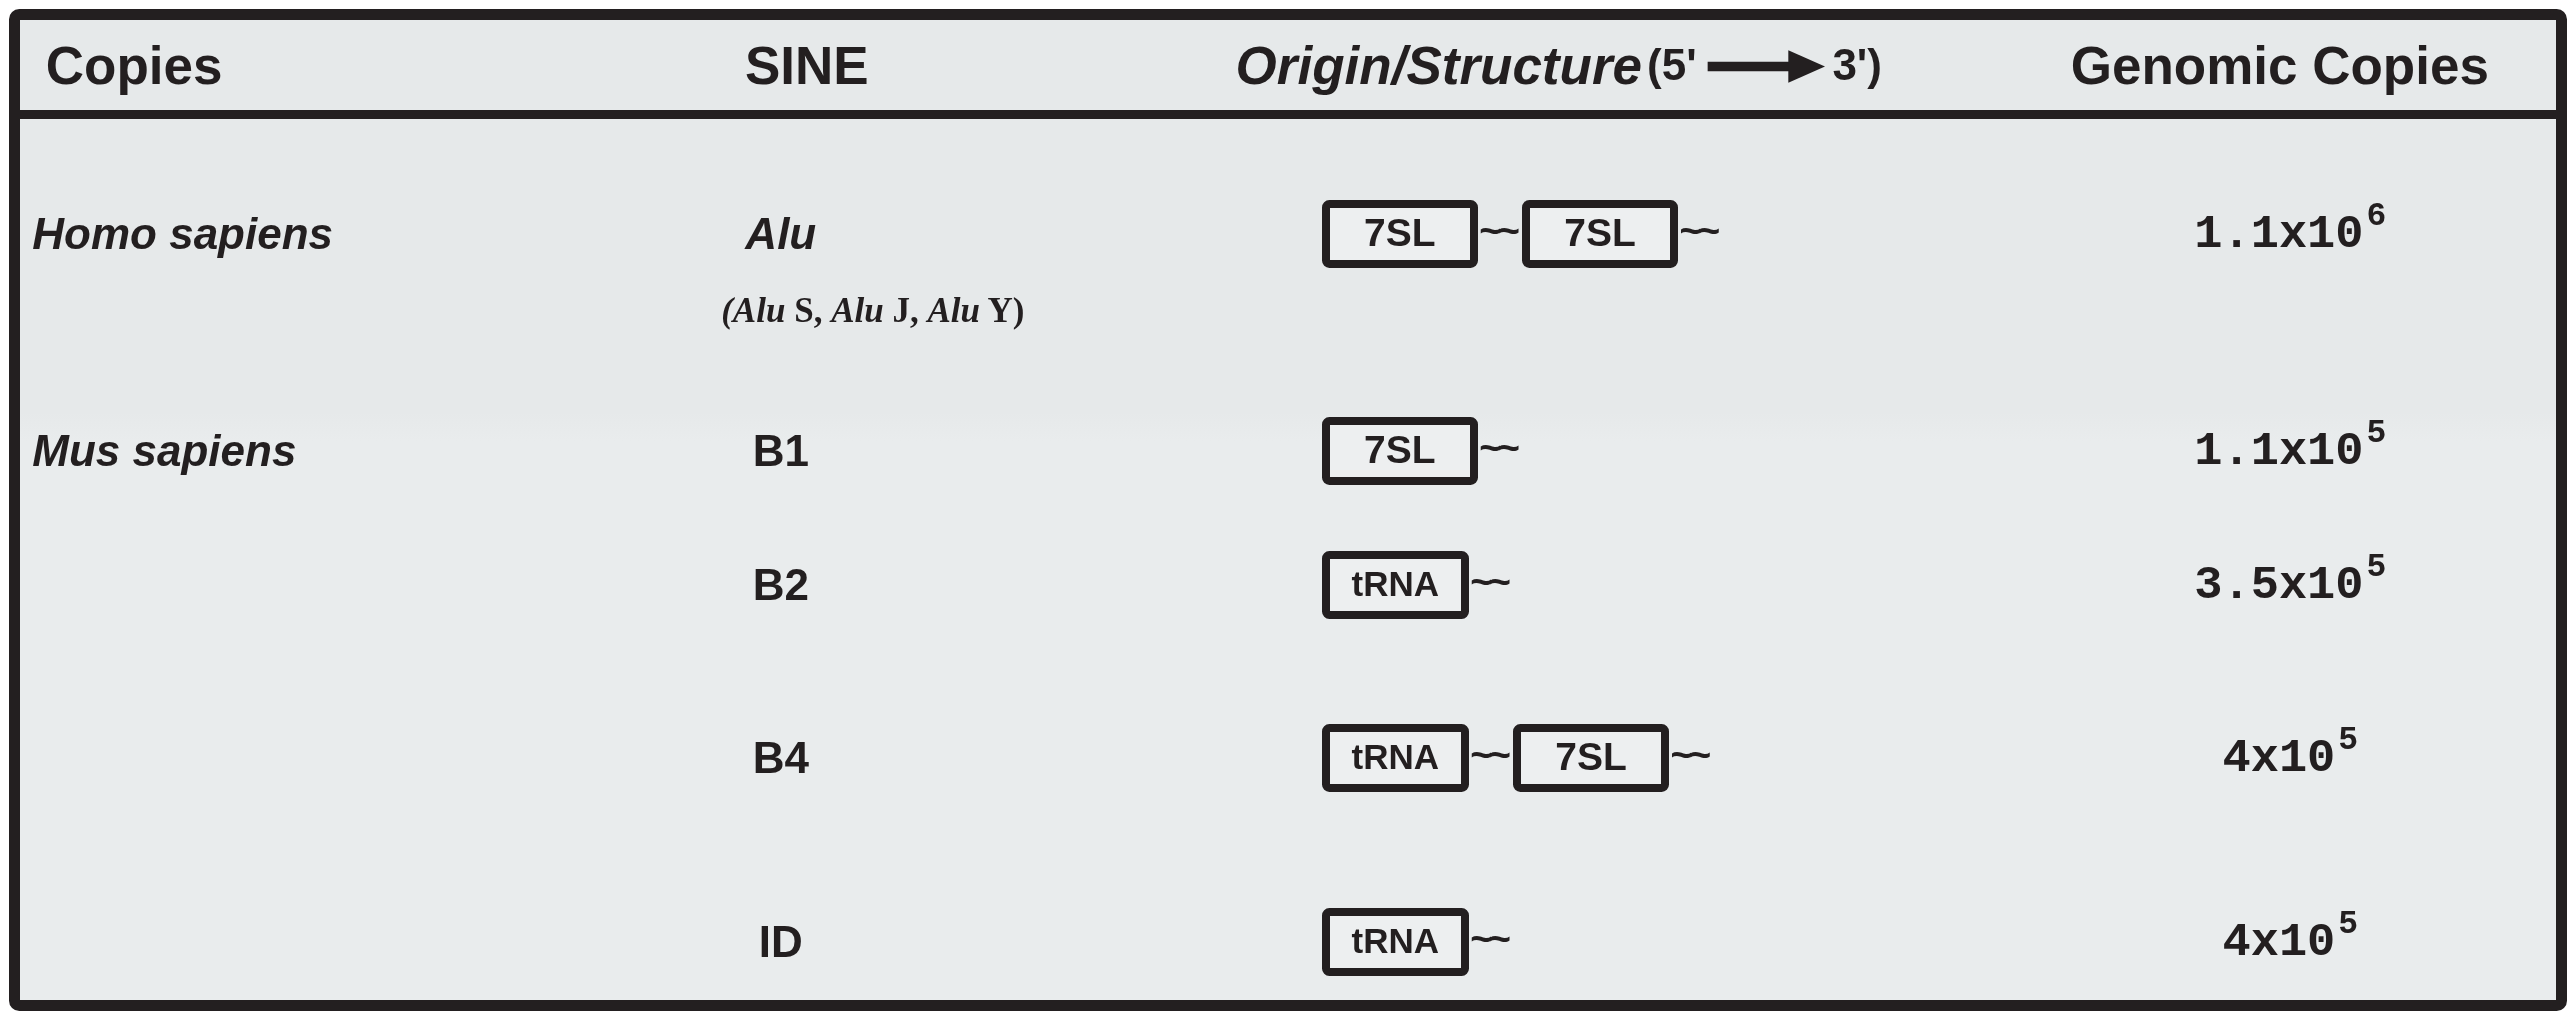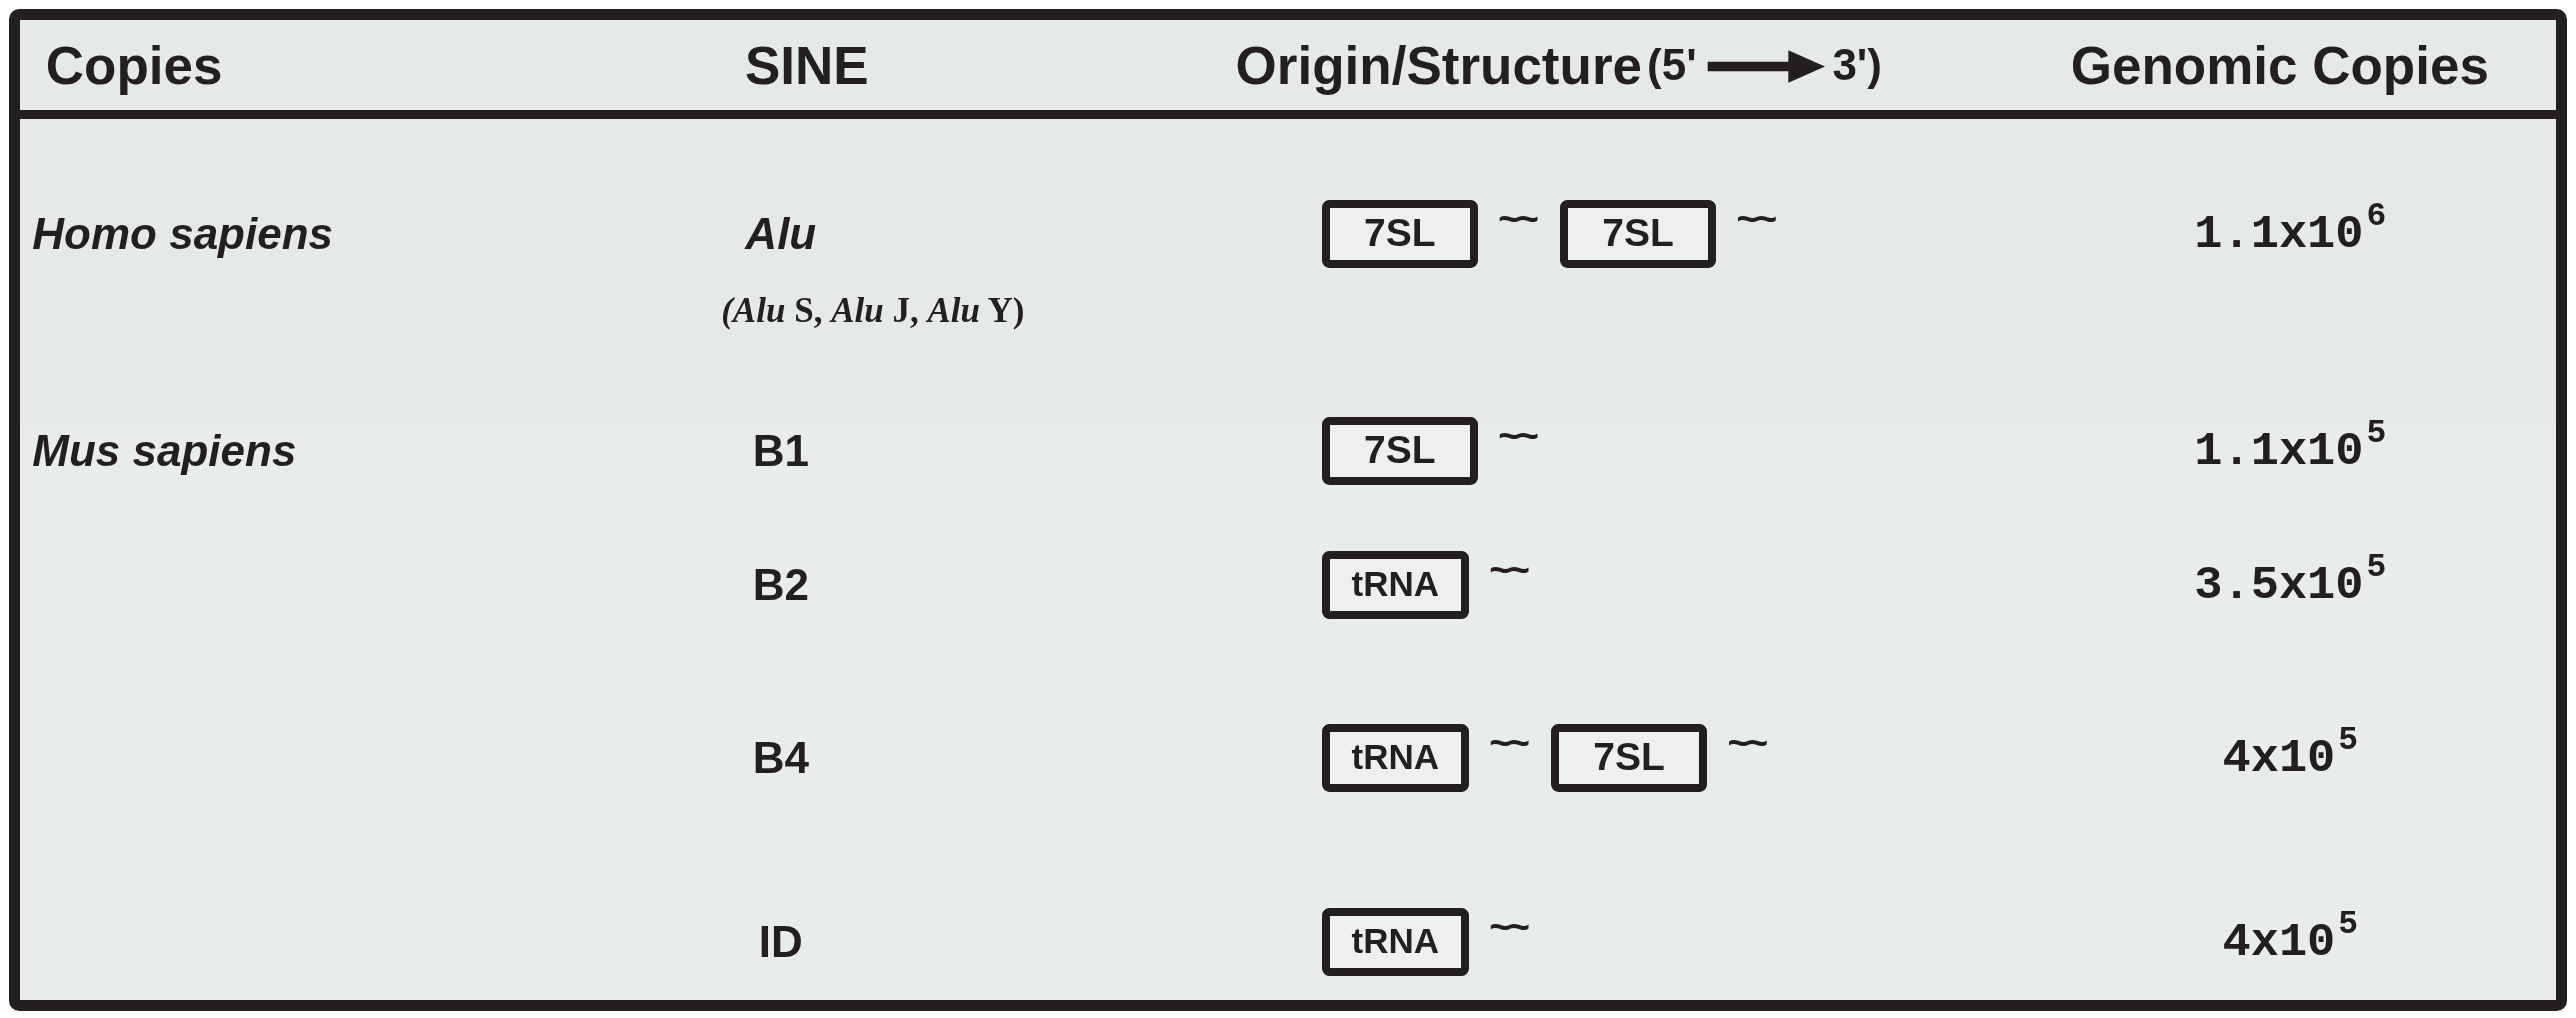--- a/index.html
+++ b/index.html
@@ -28,21 +28,21 @@
     position:absolute; top:50%;
     font-weight:700; font-size:53px;
     white-space:nowrap;
   }
   .h-species{ left:26px; transform:translateY(-50%); }
   .h-sine{ left:752px; transform:translate(-50%,-50%);margin-left:35px; }
   .h-origin{
     left:1539px; transform:translate(-50%,-50%);
     display:flex; align-items:center;
   }
-  .h-origin .main{ margin-right:5px; }
+  .h-origin .main{ margin-right:5px;font-style:italic; }
   .h-small{ font-size:44px; font-weight:700; }
   .arrow-svg{ margin:4.4px 2.9px 0 5.9px; }
   .arrow-svg line{ stroke:#231f20; stroke-width:13; }
   .arrow-svg polygon{ fill:#231f20; }
   .h-genomic{ left:2260px; transform:translate(-50%,-50%); }
   
   .tbody{
     position:absolute; left:0; top:99px;
     width:100%; height:879px;padding-left:15px;
   }
@@ -63,21 +63,21 @@
   .cell-note{
     position:absolute; left:853px; top:77px;
     transform:translate(-50%,-50%);
     font-size:35px; font-weight:700;
     white-space:nowrap;
     font-family:Liberation Serif, serif;
   }
   .cell-structure{
     position:absolute; left:1302px; top:0;
     transform:translateY(-50%);
-    display:flex; align-items:flex-start;gap:19px;
+    display:flex; align-items:center;
   }
   .ubox{
     box-sizing:border-box;
     height:68px;
     border:8px solid #231f20;
     border-radius:7.4px;
     background:#edeff0;
     display:flex; align-items:center; justify-content:center;
     font-weight:700;
     padding-bottom:1.5px;

